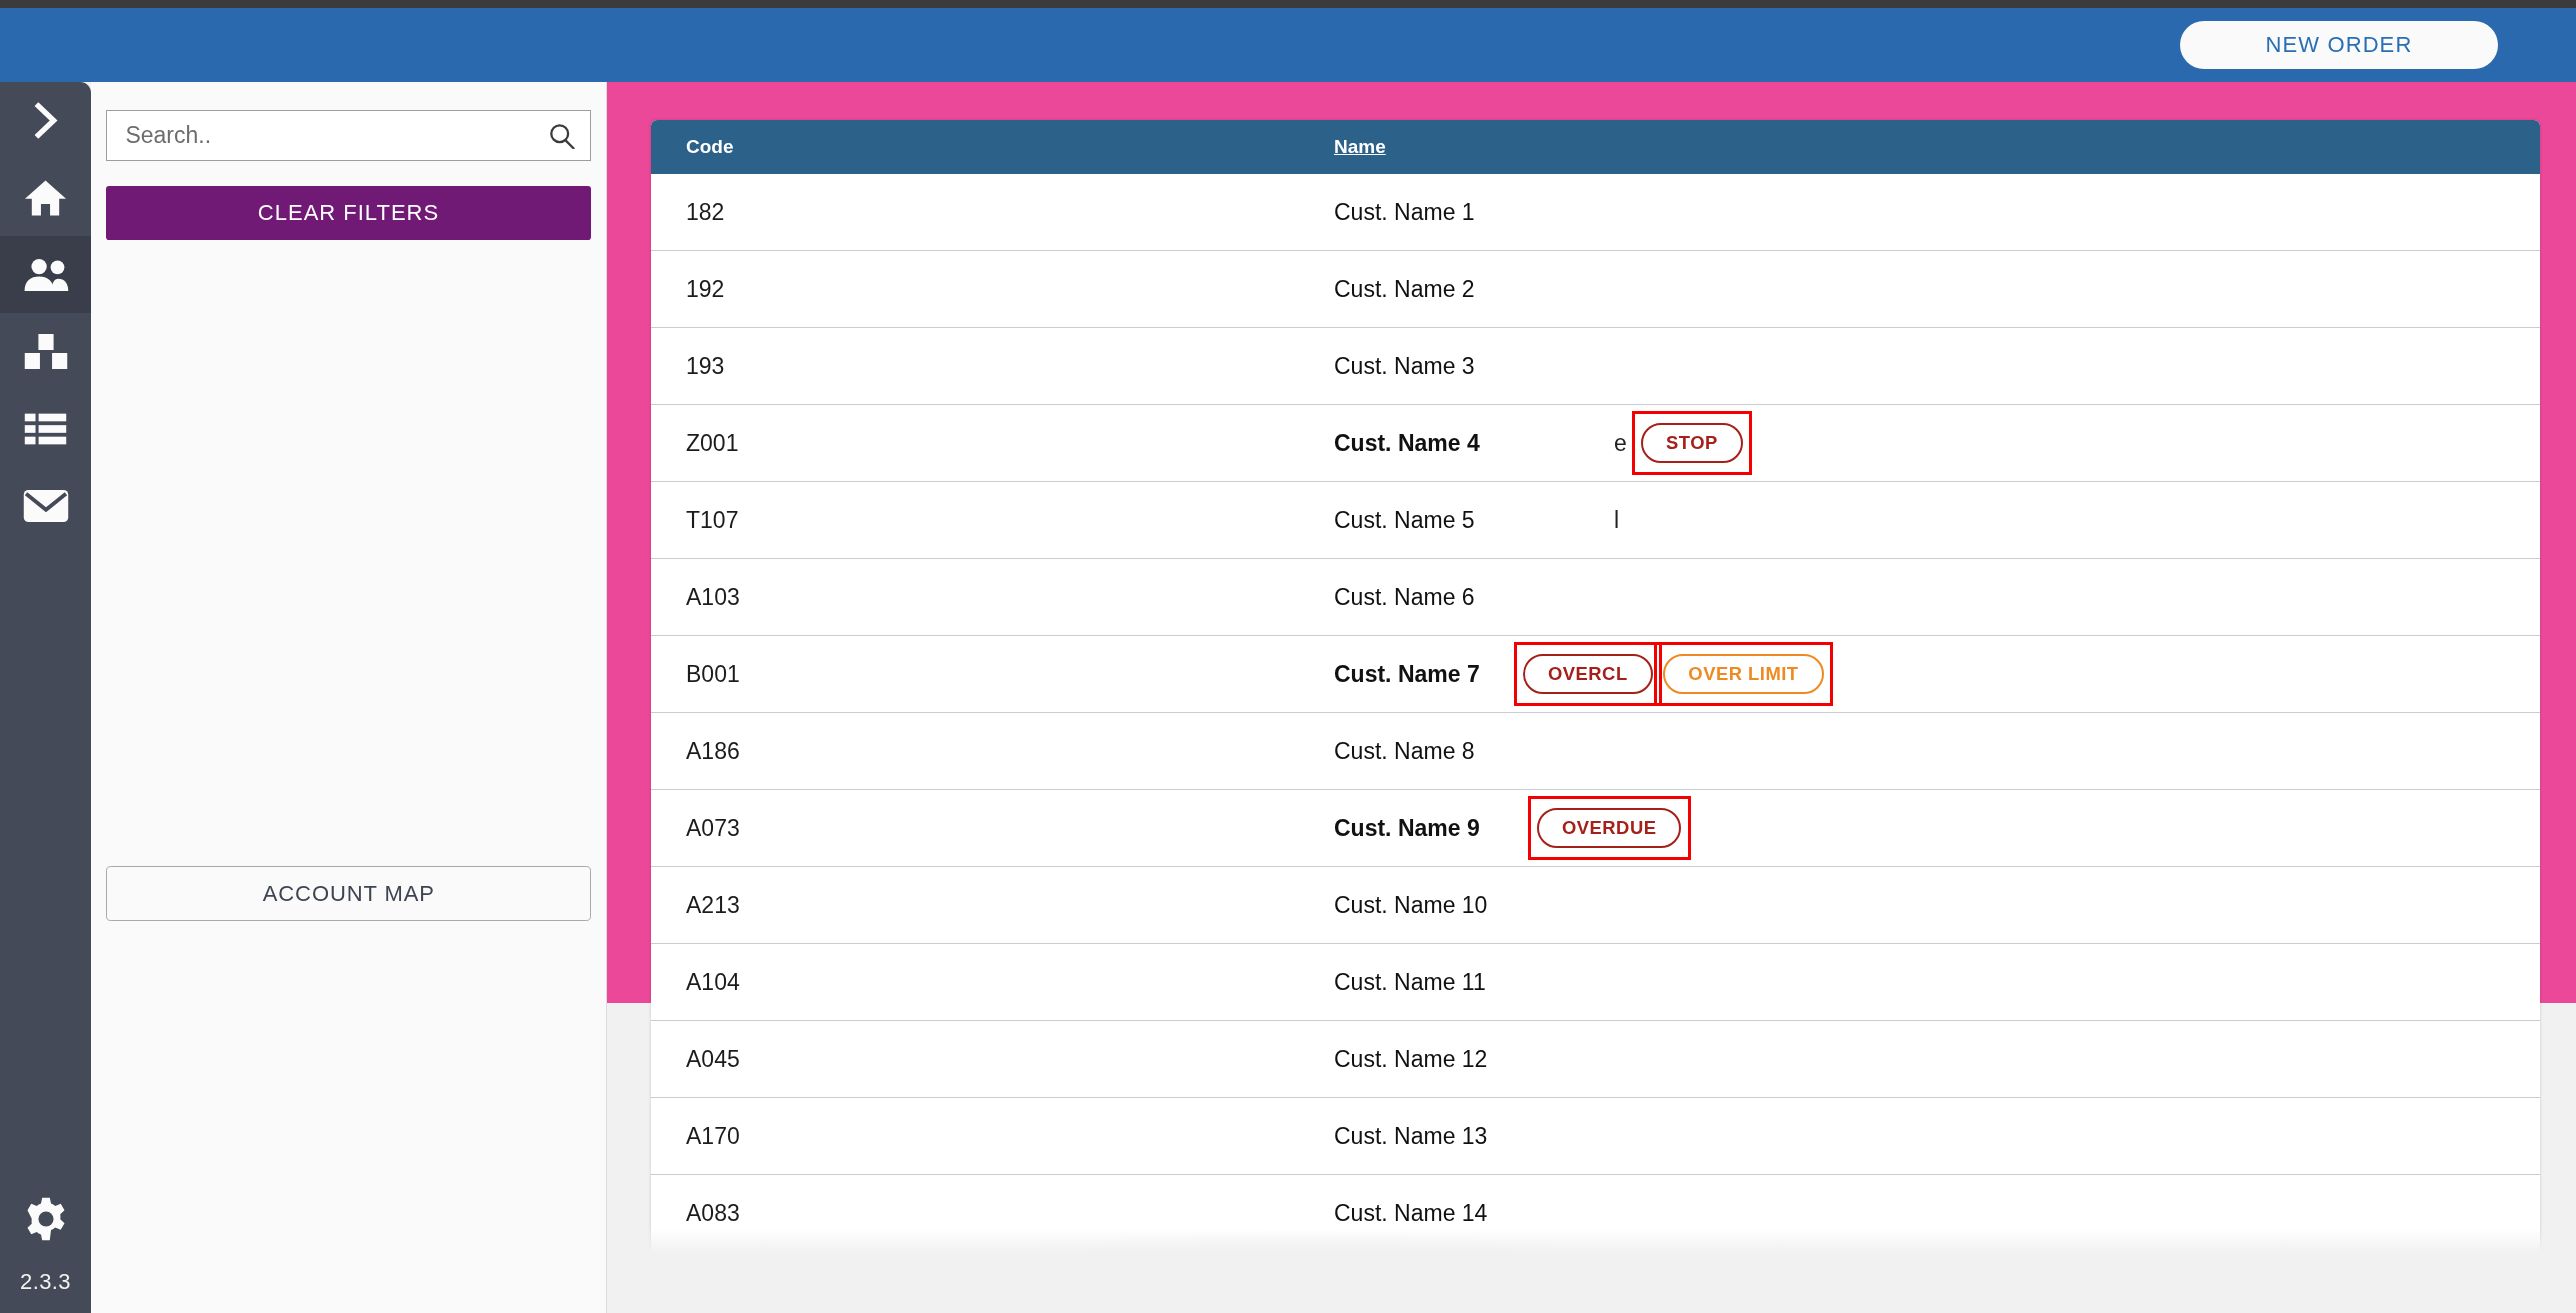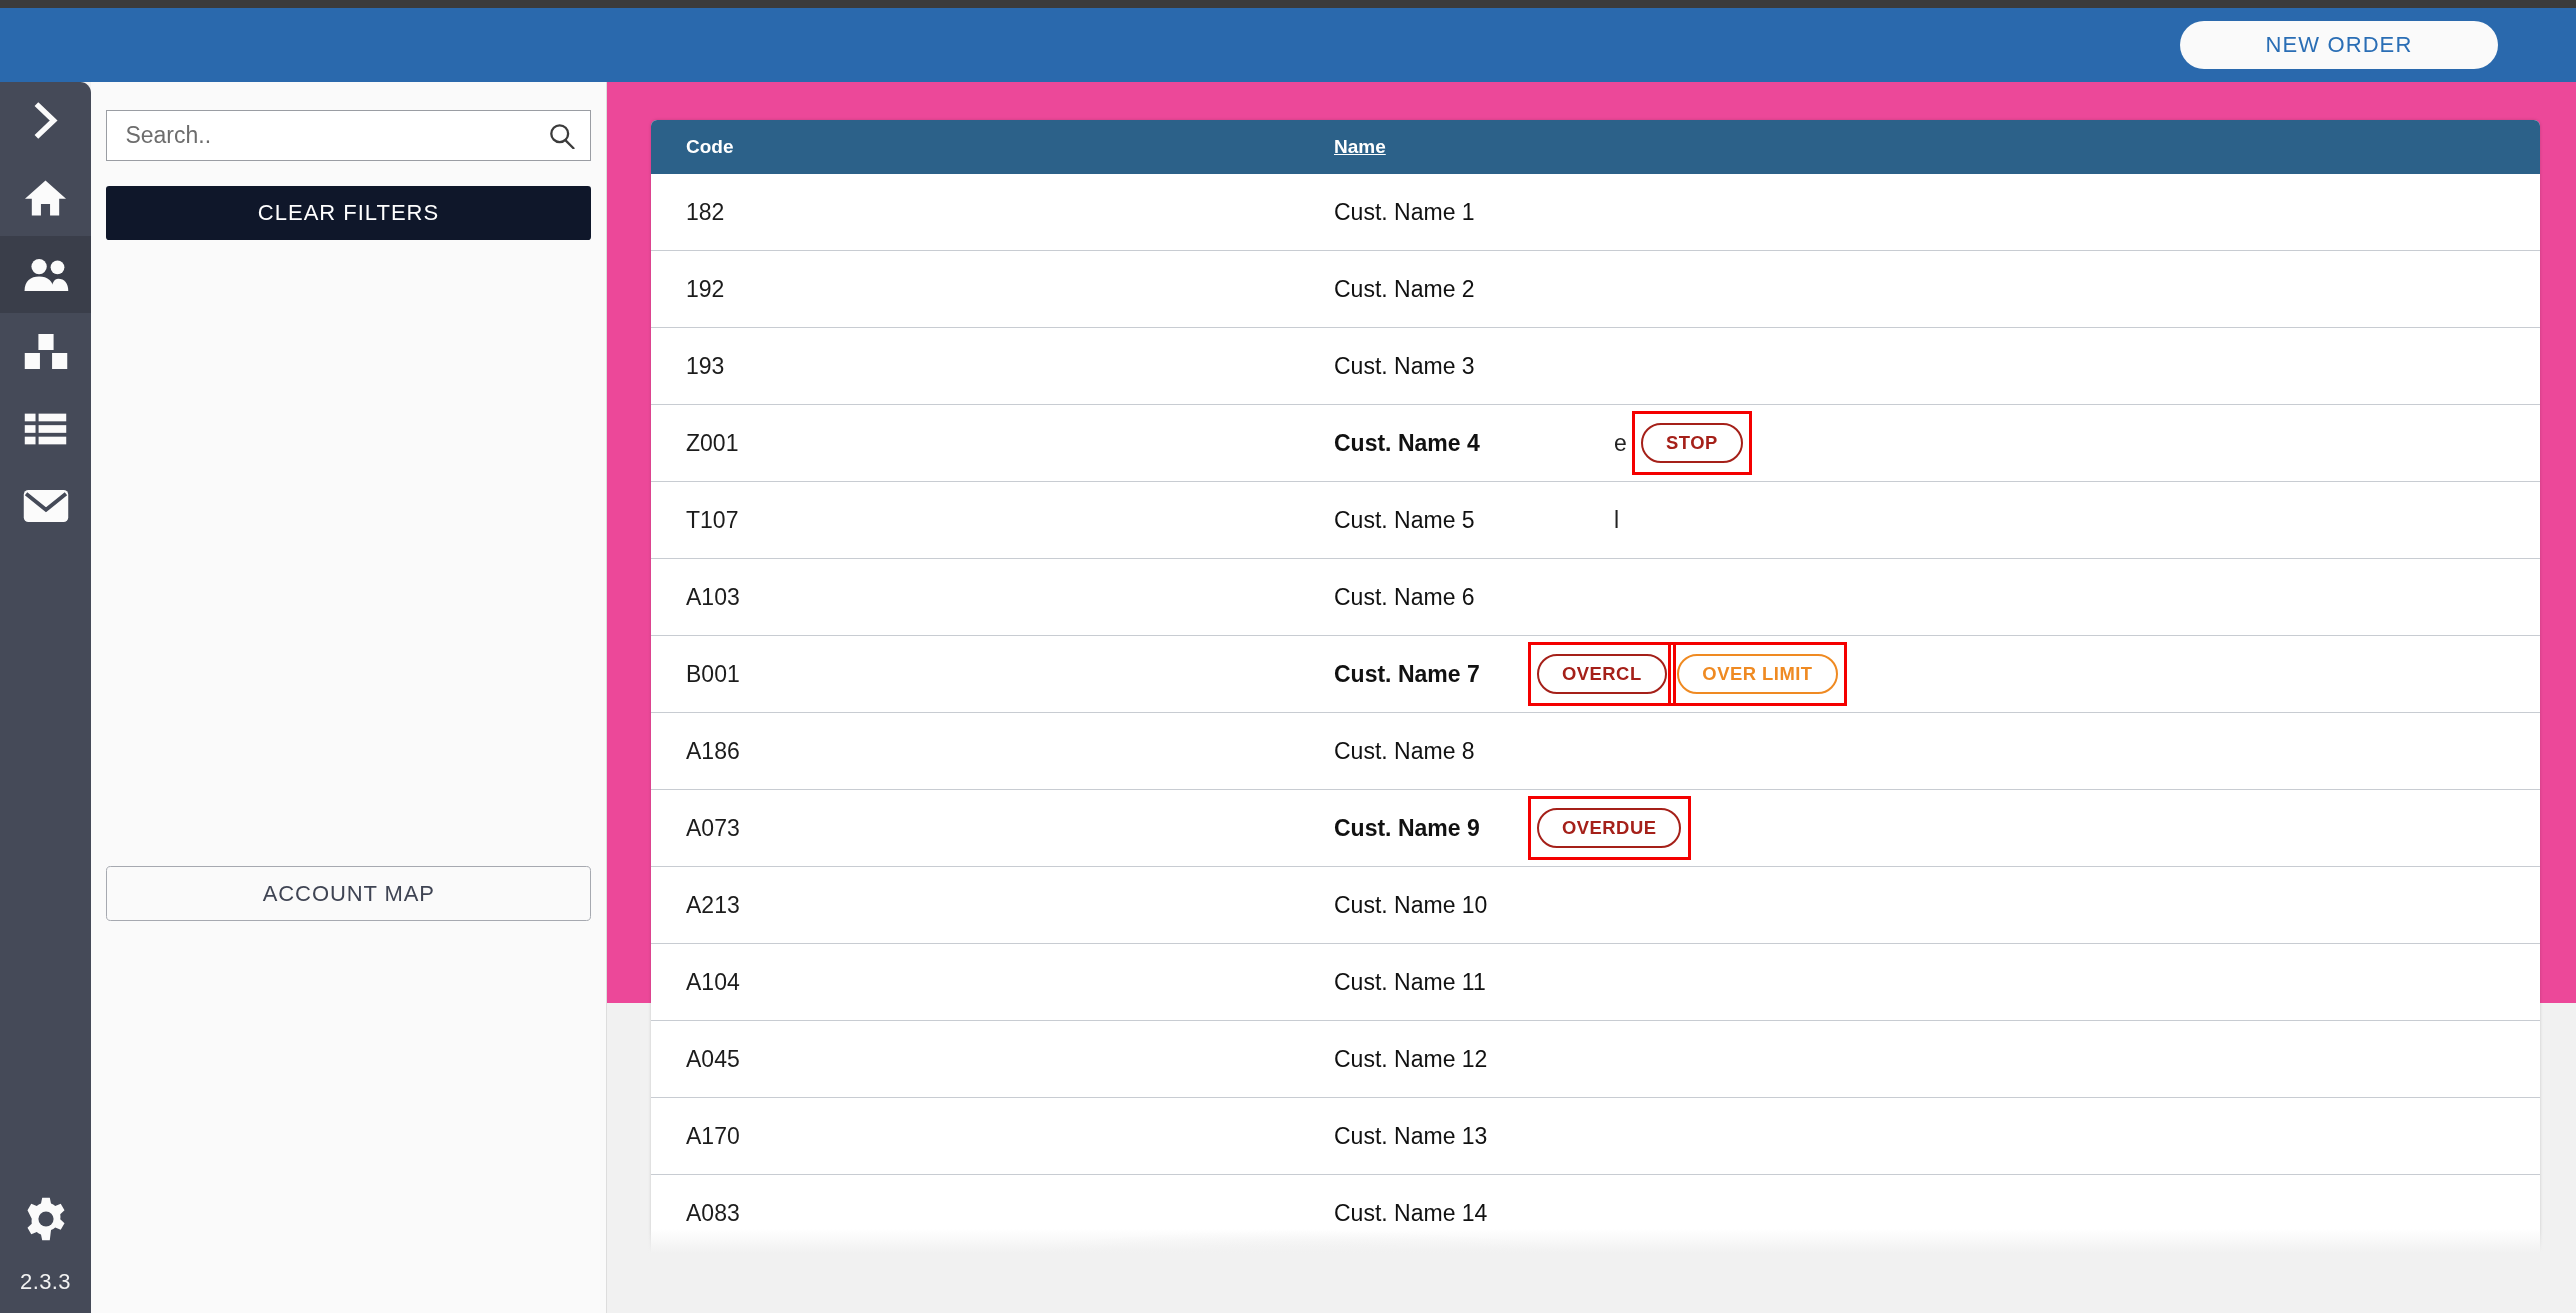--- a/index.html
+++ b/index.html
@@ -75,21 +75,21 @@
     flex: 1 1 auto; border: none; outline: none;
     font-family: "Liberation Sans", sans-serif;
     font-size: 23px; color: #701a75; background: transparent;
   }
   .search-input::placeholder { color: #6d6d6d; }
   .search-icon { width: 26px; height: 26px; flex: 0 0 auto; }
 
   .clear-filters-btn {
     display: block; margin: 24.5px auto 0 auto;
     width: 485px; height: 54px;
-    background: #0f172a; border: none; border-radius: 3.1px;
+    background: #701a75; border: none; border-radius: 3.1px;
     color: #ffffff; font-family: "Liberation Sans", sans-serif;
     font-size: 22px; letter-spacing: 1px; cursor: pointer;
   }
 
   .account-map-btn {
     position: absolute; left: 15.3px; top: 784px;
     width: 485px; height: 55px;
     background: #fafafa;
     border: 1.5px solid #a6a9b0; border-radius: 4.6px;
     color: #3f4453; font-family: "Liberation Sans", sans-serif;
@@ -346,21 +346,21 @@
           <div class="trow">
             <div class="cell-code">A103</div>
             <div class="cell-name">
               <span class="name-text">Cust. Name 6</span>
             </div>
           </div>
           <div class="trow">
             <div class="cell-code">B001</div>
             <div class="cell-name bold">
               <span class="name-text">Cust. Name 7</span>
-              <div class="badge-row" style="left: 230px;">
+              <div class="badge-row" style="left: 216px;">
                 <div style="position: relative; display: inline-flex;">
                   <span class="badge red">OVERCL</span>
                   <span class="annot" style="inset: -12.3px -9.2px;"></span>
                 </div>
                 <div style="position: relative; display: inline-flex;">
                   <span class="badge orange">OVER LIMIT</span>
                   <span class="annot" style="inset: -12.3px -9.2px;"></span>
                 </div>
               </div>
             </div>

